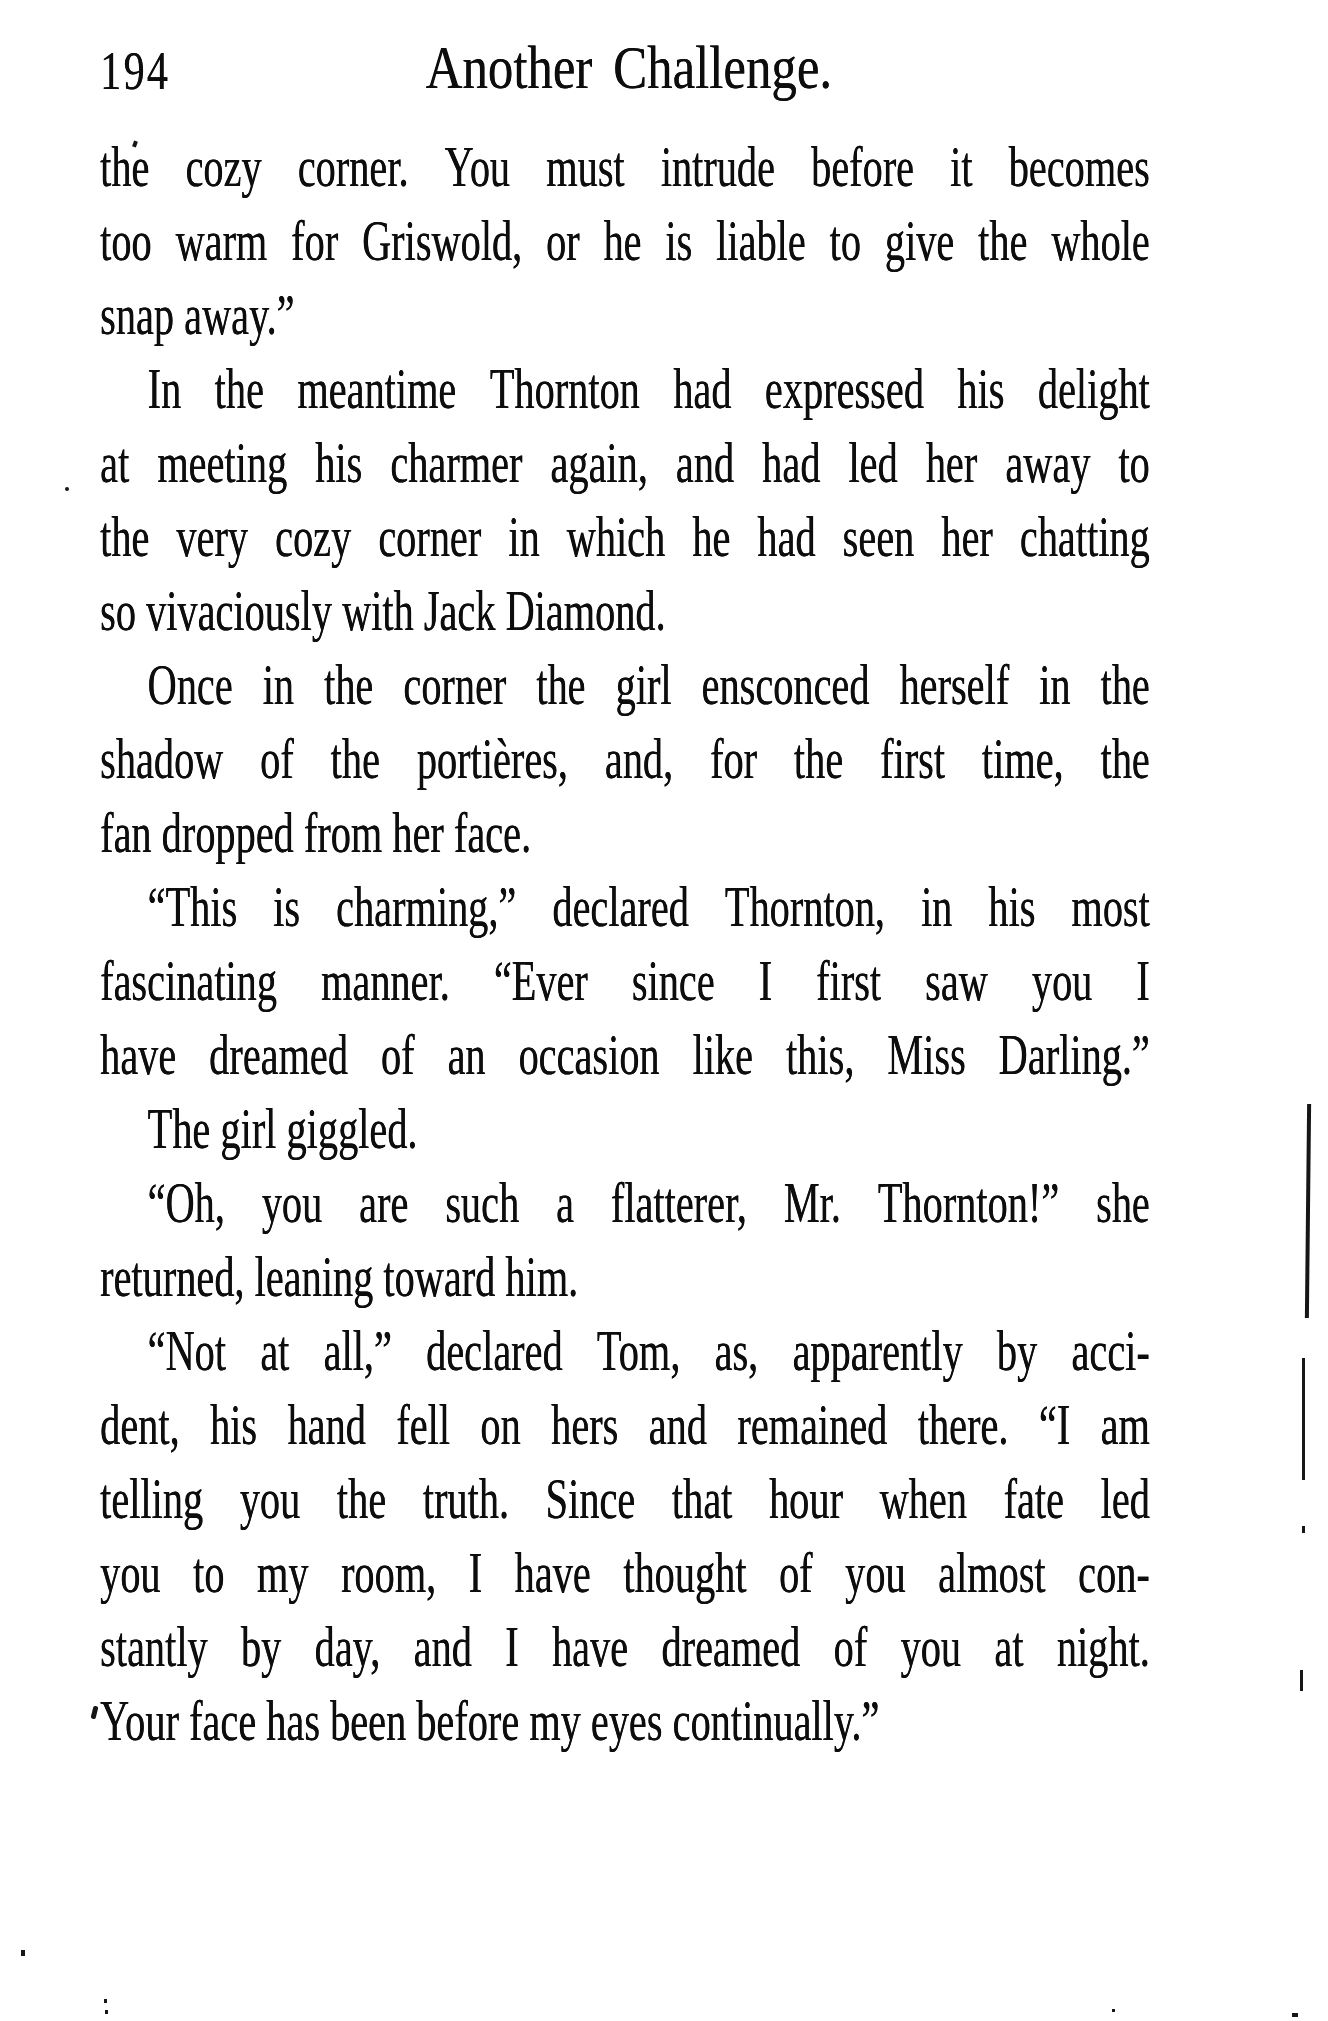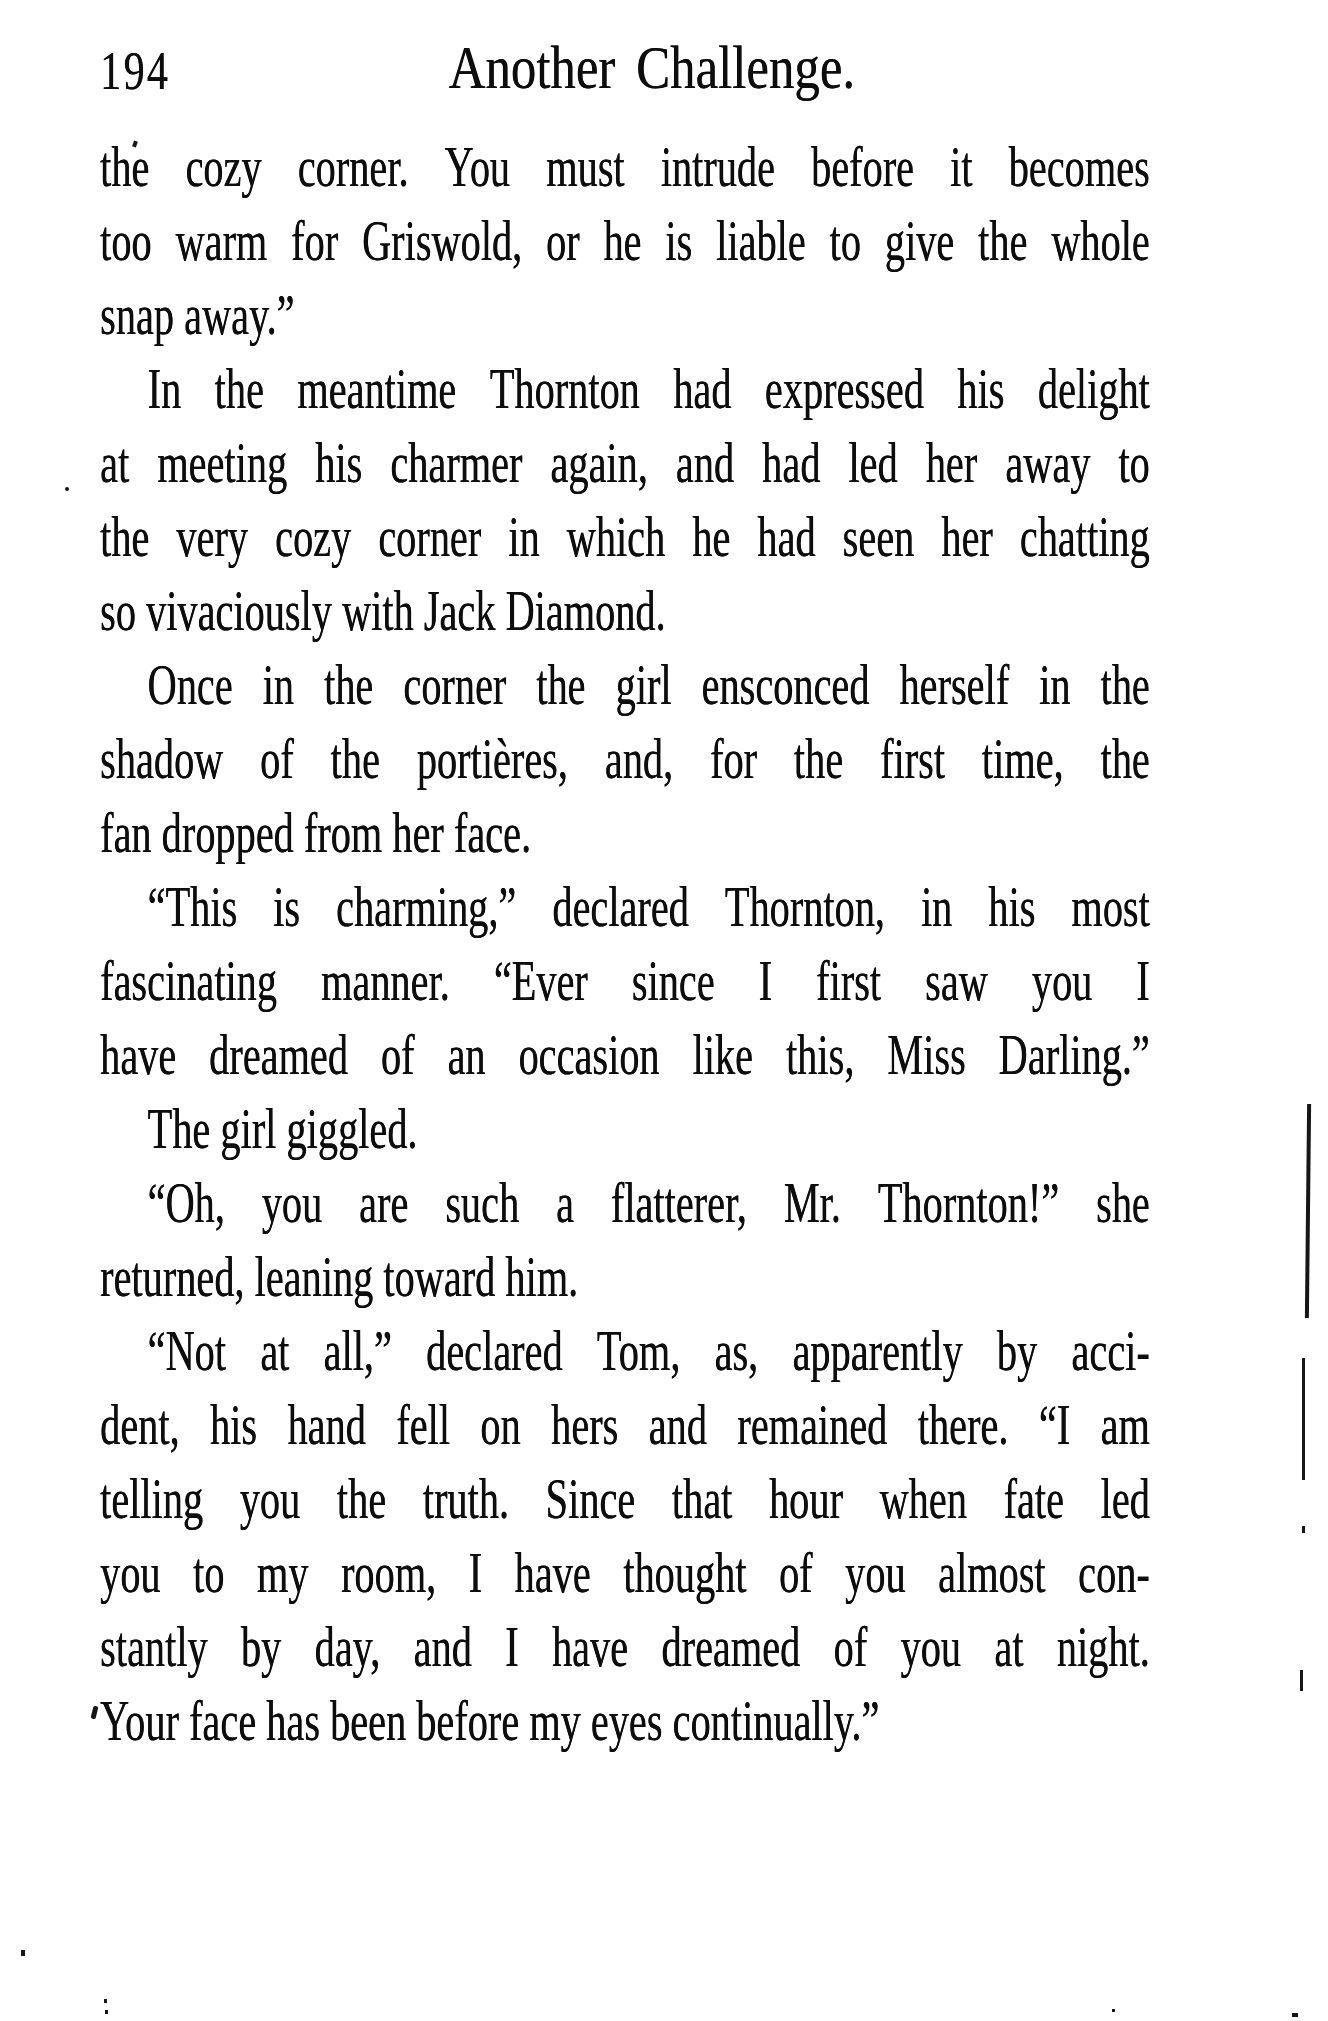--- a/index.html
+++ b/index.html
@@ -14,21 +14,21 @@
 
   
   .folio {
     position:absolute; left:100px; top:44px;
     font-size:54px; line-height:1;
     transform:scaleX(.78); transform-origin:left top;
     letter-spacing:3px;
     text-shadow:.4px 0 0 currentColor;
   }
   .title-box {
-    position:absolute; left:111px; top:36px; width:1082px;
+    position:absolute; left:88px; top:36px; width:1082px;
     text-align:center; line-height:1;
   }
   .title-box .t {
     display:inline-block;
     font-size:62px; line-height:1;
     transform:scaleX(.82); transform-origin:center top;
     word-spacing:10px;
     text-shadow:.4px 0 0 currentColor;
   }
 

